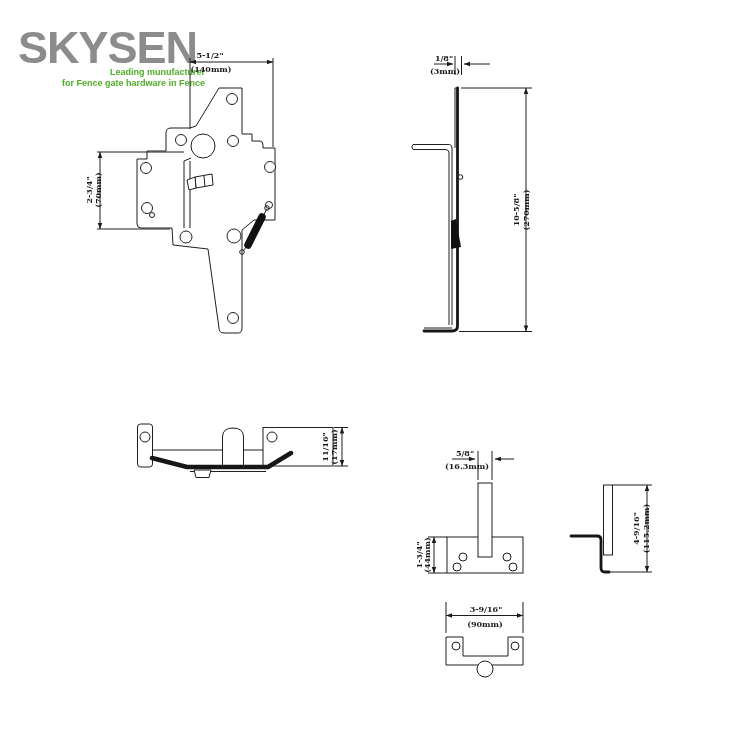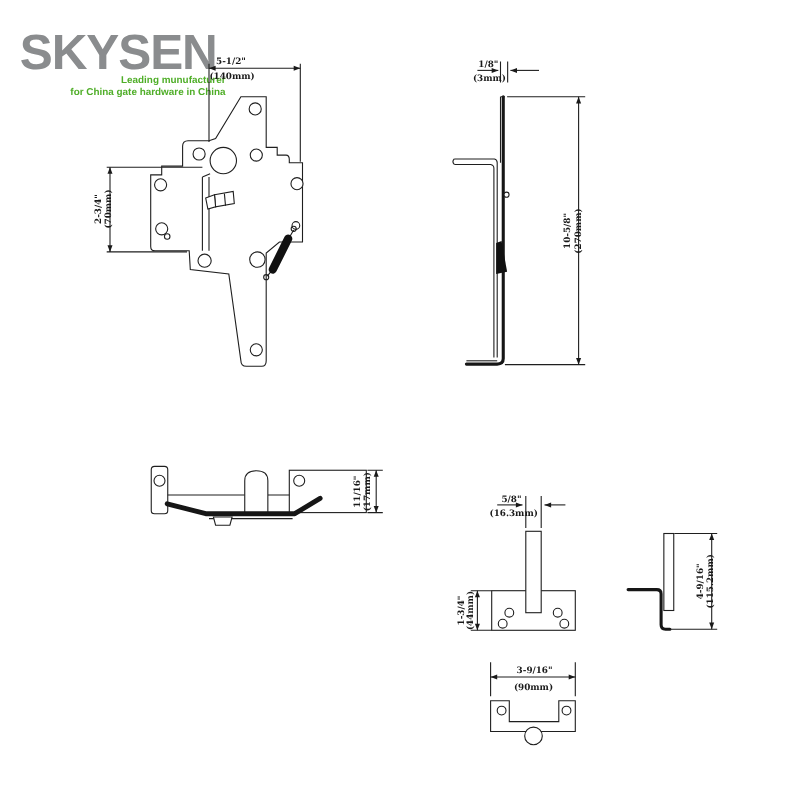--- a/index.html
+++ b/index.html
@@ -18,21 +18,21 @@
   .dim{font-family:"DejaVu Serif",serif;font-size:8px;font-weight:bold;fill:#1a1a1a;}
 </style>
 </head>
 <body>
 
 <div class="canvas">
 
   <div class="logo">SKYSEN</div>
   <div class="tagline">
     <div>Leading munufacturer</div>
-    <div>for China gate hardware in China</div>
+    <div>for Fence gate hardware in Fence</div>
   </div>
 
   <svg class="draw" width="730" height="730" viewBox="0 0 730 730">
     <defs>
       <marker id="arw" viewBox="0 0 10 10" refX="10" refY="5" markerWidth="9" markerHeight="6" orient="auto-start-reverse">
         <path d="M0,1.2 L10,5 L0,8.8 Z" fill="#1a1a1a"></path>
       </marker>
     </defs>
 
     <g>

